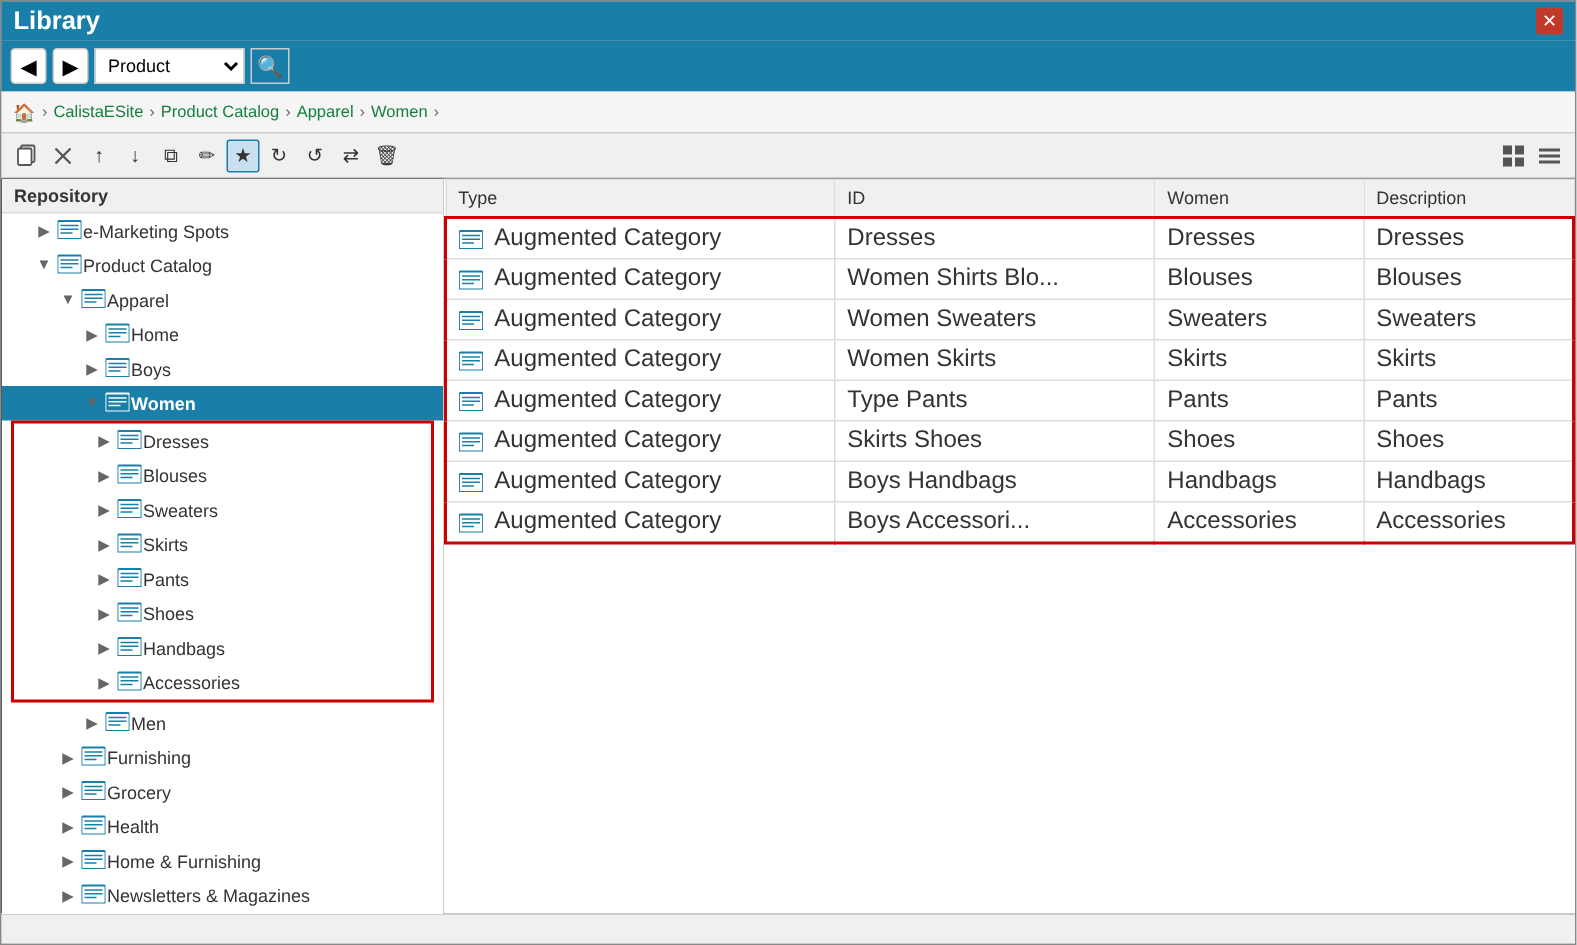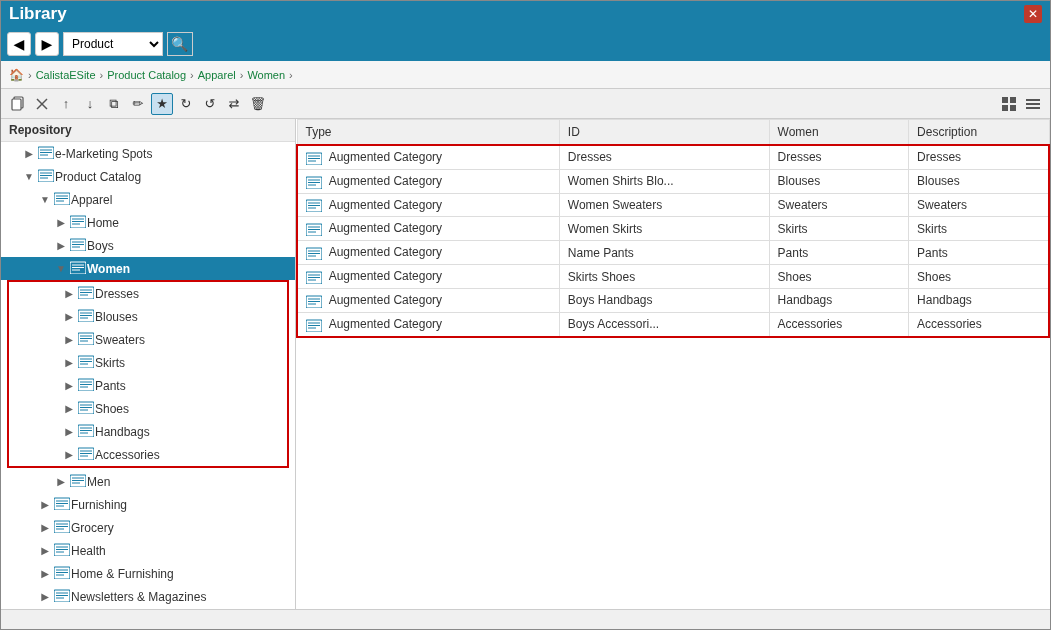--- a/index.html
+++ b/index.html
@@ -53,21 +53,21 @@
     .indent-1 { padding-left: 20px; }
     .indent-2 { padding-left: 36px; }
     .indent-3 { padding-left: 52px; }
 
     
     .right-panel { flex: 1; overflow: auto; background: white; }
 
     
     .data-table { width: 100%; border-collapse: collapse; }
     .data-table th { background: #f0f0f0; border: 1px solid #ddd; padding: 5px 8px; text-align: left; font-weight: normal; color: #333; font-size: 12px; position: sticky; top: 0; z-index: 1; }
-    .data-table td { border: 1px solid #ddd; padding: 4px 8px; font-size: 12px; color: #333; white-space: nowrap; margin-left: 31px; }
+    .data-table td { border: 1px solid #ddd; padding: 4px 8px; font-size: 16px; color: #333; white-space: nowrap; margin-left: 31px; }
 
     
     .left-panel::-webkit-scrollbar { width: 10px; }
     .left-panel::-webkit-scrollbar-track { background: #f0f0f0; }
     .left-panel::-webkit-scrollbar-thumb { background: #aaa; border-radius: 4px; }
 
     .status-bar { background: #f0f0f0; border-top: 1px solid #ccc; height: 20px; padding: 0 8px; display: flex; align-items: center; font-size: 11px; color: #666; }
   </style>
 </head>
 <body>
@@ -495,21 +495,21 @@
         <span style="display:inline-flex;align-items:center;vertical-align:middle;margin-right:4px;">
                   <svg width="16" height="14" viewBox="0 0 16 14">
                     <rect x="0" y="2" width="16" height="12" rx="1" fill="none" stroke="#1a7fa8" stroke-width="1.2"></rect>
                     <line x1="2" y1="5" x2="14" y2="5" stroke="#1a7fa8" stroke-width="1"></line>
                     <line x1="2" y1="7.5" x2="14" y2="7.5" stroke="#1a7fa8" stroke-width="1"></line>
                     <line x1="2" y1="10" x2="10" y2="10" stroke="#1a7fa8" stroke-width="1"></line>
                   </svg>
                 </span>
         Augmented Category
       </td>
-      <td>Name Pants</td>
+      <td>Type Pants</td>
       <td>Pants</td>
       <td style="border-right: 2px solid rgb(204, 0, 0);">Pants</td>
     </tr>
             <tr>
       <td style="white-space: nowrap; border-left: 2px solid rgb(204, 0, 0);">
         <span style="display:inline-flex;align-items:center;vertical-align:middle;margin-right:4px;">
                   <svg width="16" height="14" viewBox="0 0 16 14">
                     <rect x="0" y="2" width="16" height="12" rx="1" fill="none" stroke="#1a7fa8" stroke-width="1.2"></rect>
                     <line x1="2" y1="5" x2="14" y2="5" stroke="#1a7fa8" stroke-width="1"></line>
                     <line x1="2" y1="7.5" x2="14" y2="7.5" stroke="#1a7fa8" stroke-width="1"></line>

